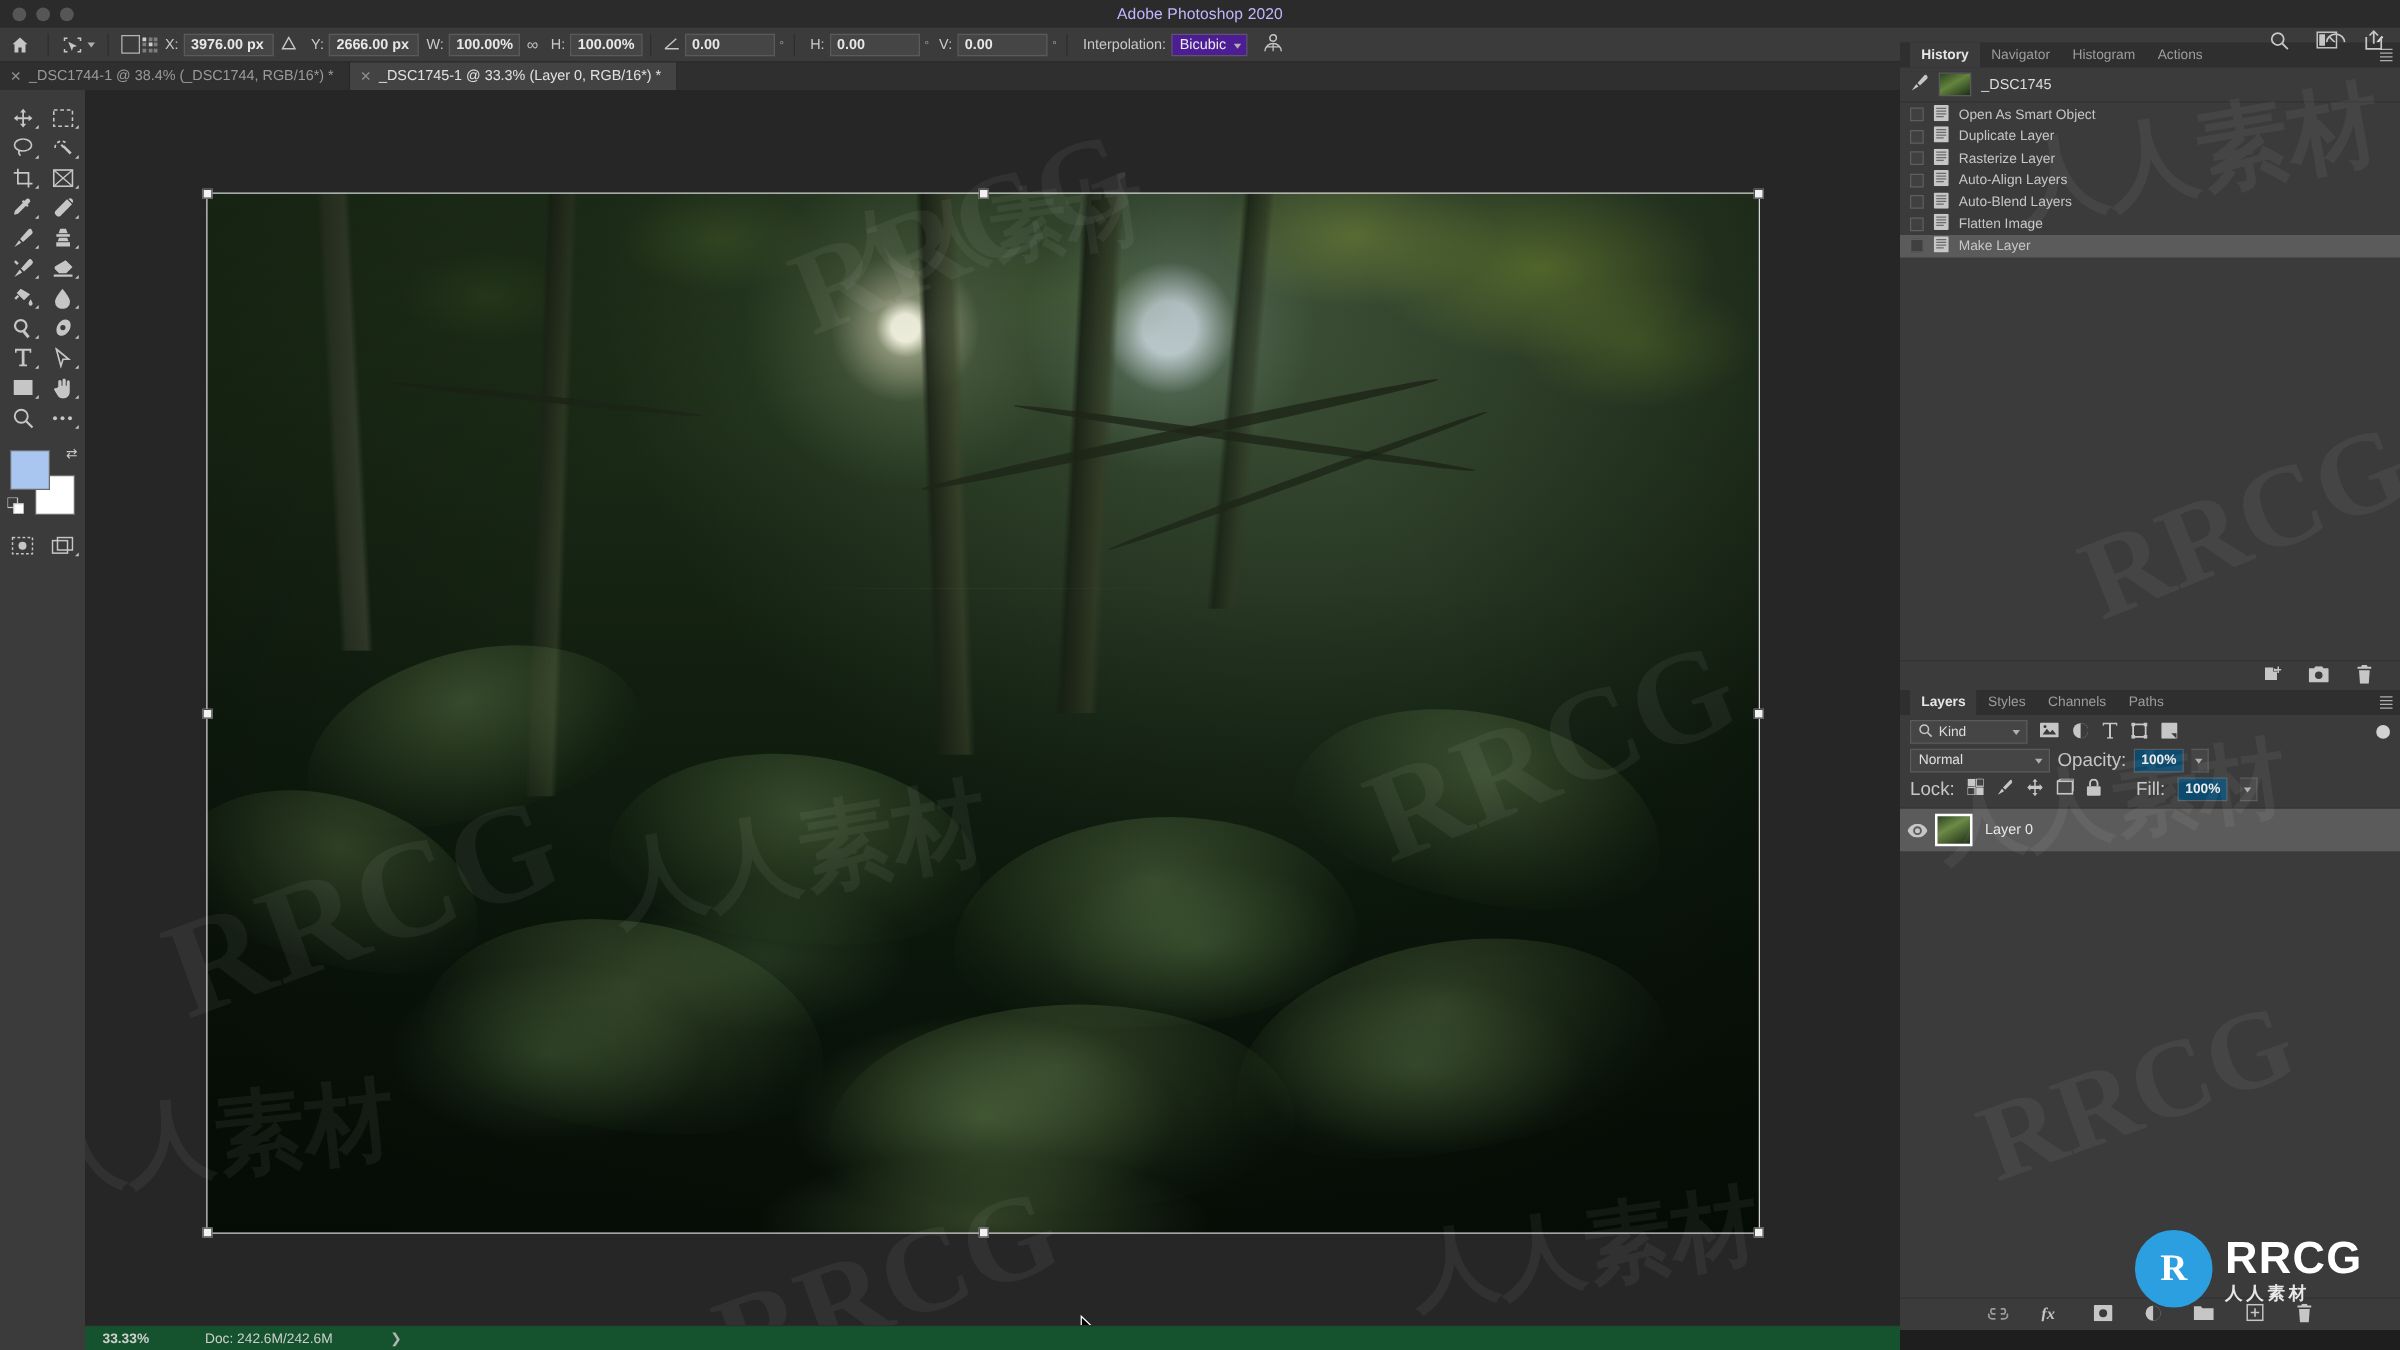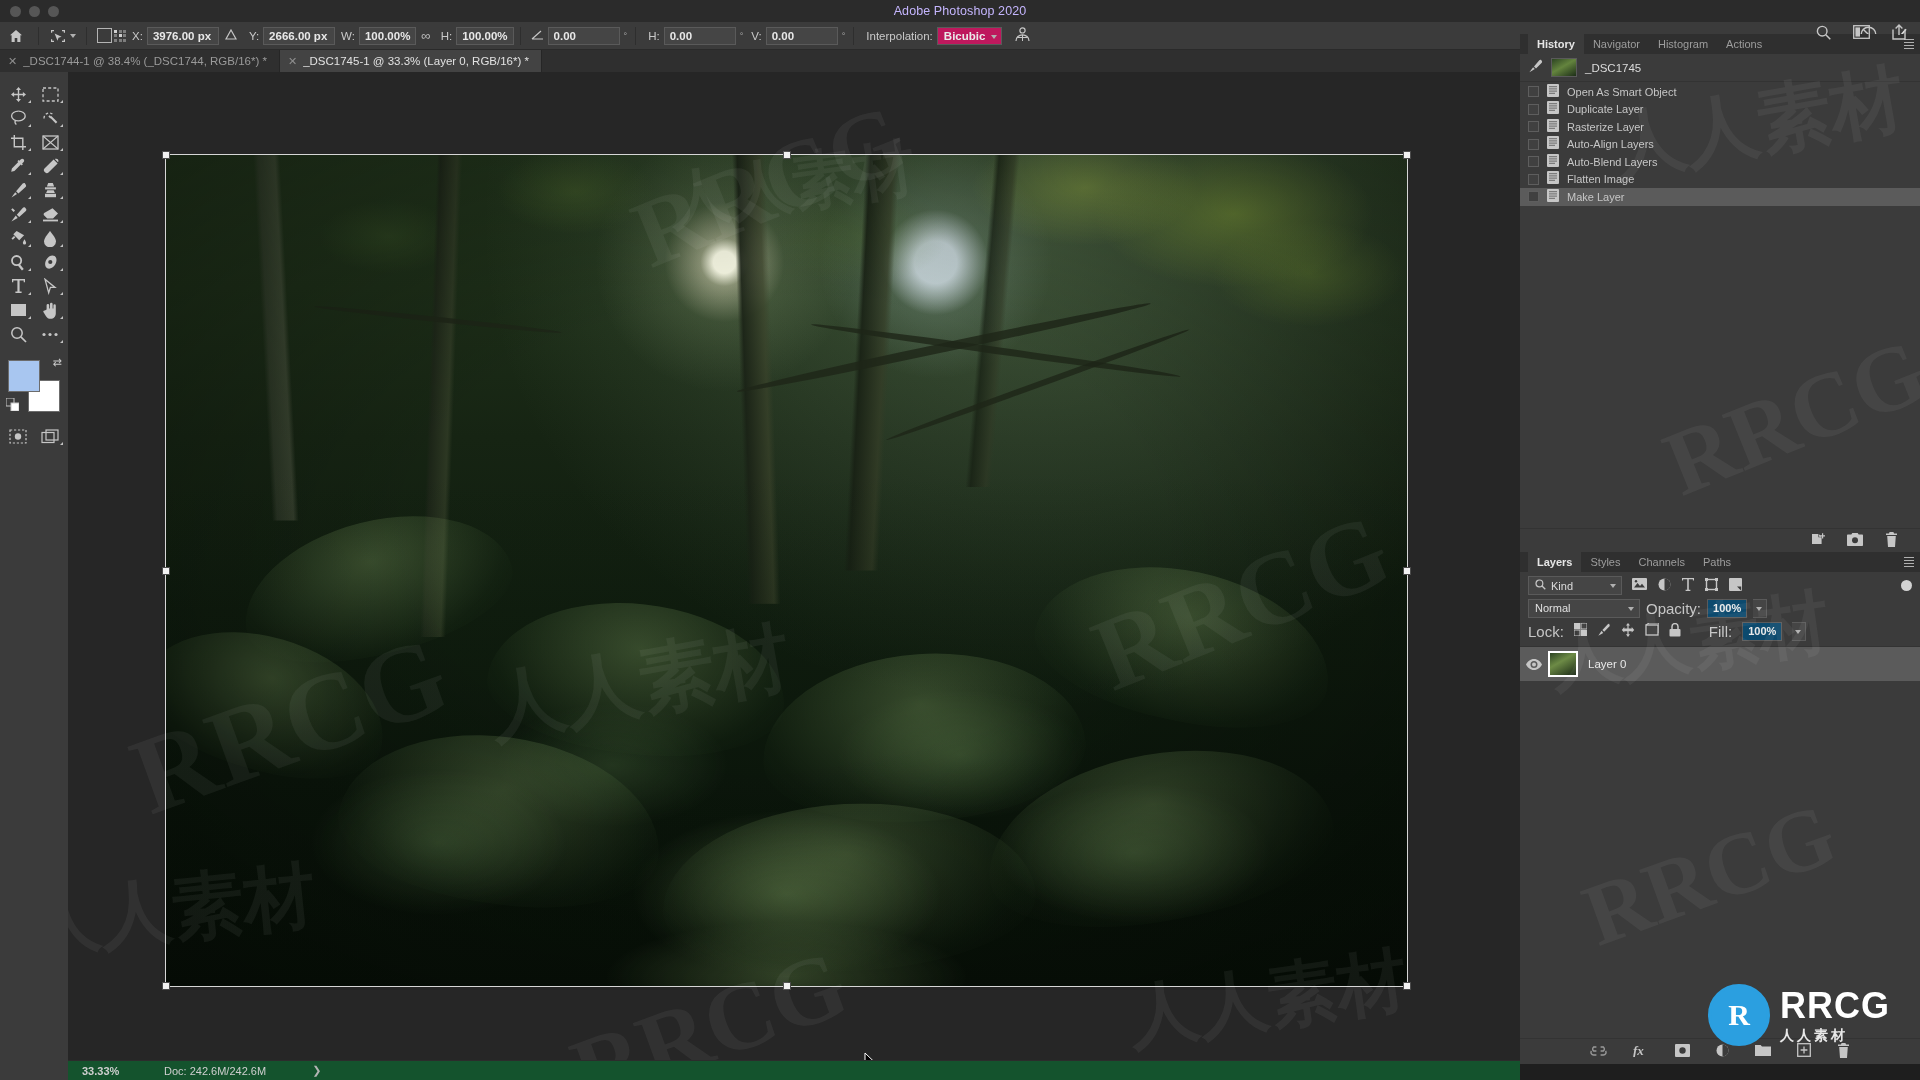--- a/index.html
+++ b/index.html
@@ -45,22 +45,22 @@
   }
   .opt-field.wide { min-width:72px; }
   .opt-deg { font-size:9px; color:#a8a8a8; margin:0 2px 0 4px; }
   .opt-refgrid { display:flex; align-items:center; gap:2px; margin-left:4px; }
   .refbox { width:15px;height:15px;border:1.5px solid #b4b4b4; background:#3b3b3b; }
   .refdots { display:grid; grid-template-columns:repeat(3,3px); grid-template-rows:repeat(3,3px); gap:1.5px; }
   .refdots i { background:#7d7d7d; display:block; }
   .refdots i.on { background:#cfcfcf; }
   .link-ico { color:#bdbdbd; font-size:13px; padding:0 5px; letter-spacing:-1px; }
   .sel-dd {
-    background:#be185d;border:1px solid #5a5a5a;height:18px;line-height:16px;
-    font-size:11.5px;font-weight:bold;color:#eaeaea;padding:0 16px 0 6px;position:relative;
+    background:#4c1d95;border:1px solid #5a5a5a;height:18px;line-height:16px;
+    font-size:11.5px;font-weight:normal;color:#eaeaea;padding:0 16px 0 6px;position:relative;
   }
   .sel-dd .chev{position:absolute;right:4px;top:7px;}
   .opt-right { margin-left:auto; display:flex; align-items:center; gap:14px; padding-right:12px; }
 
   
   .tabbar {
     position:absolute; top:50px; left:0; width:1920px; height:22px;
     background:#2f2f2f; display:flex; align-items:flex-end;
   }
   .tab {

